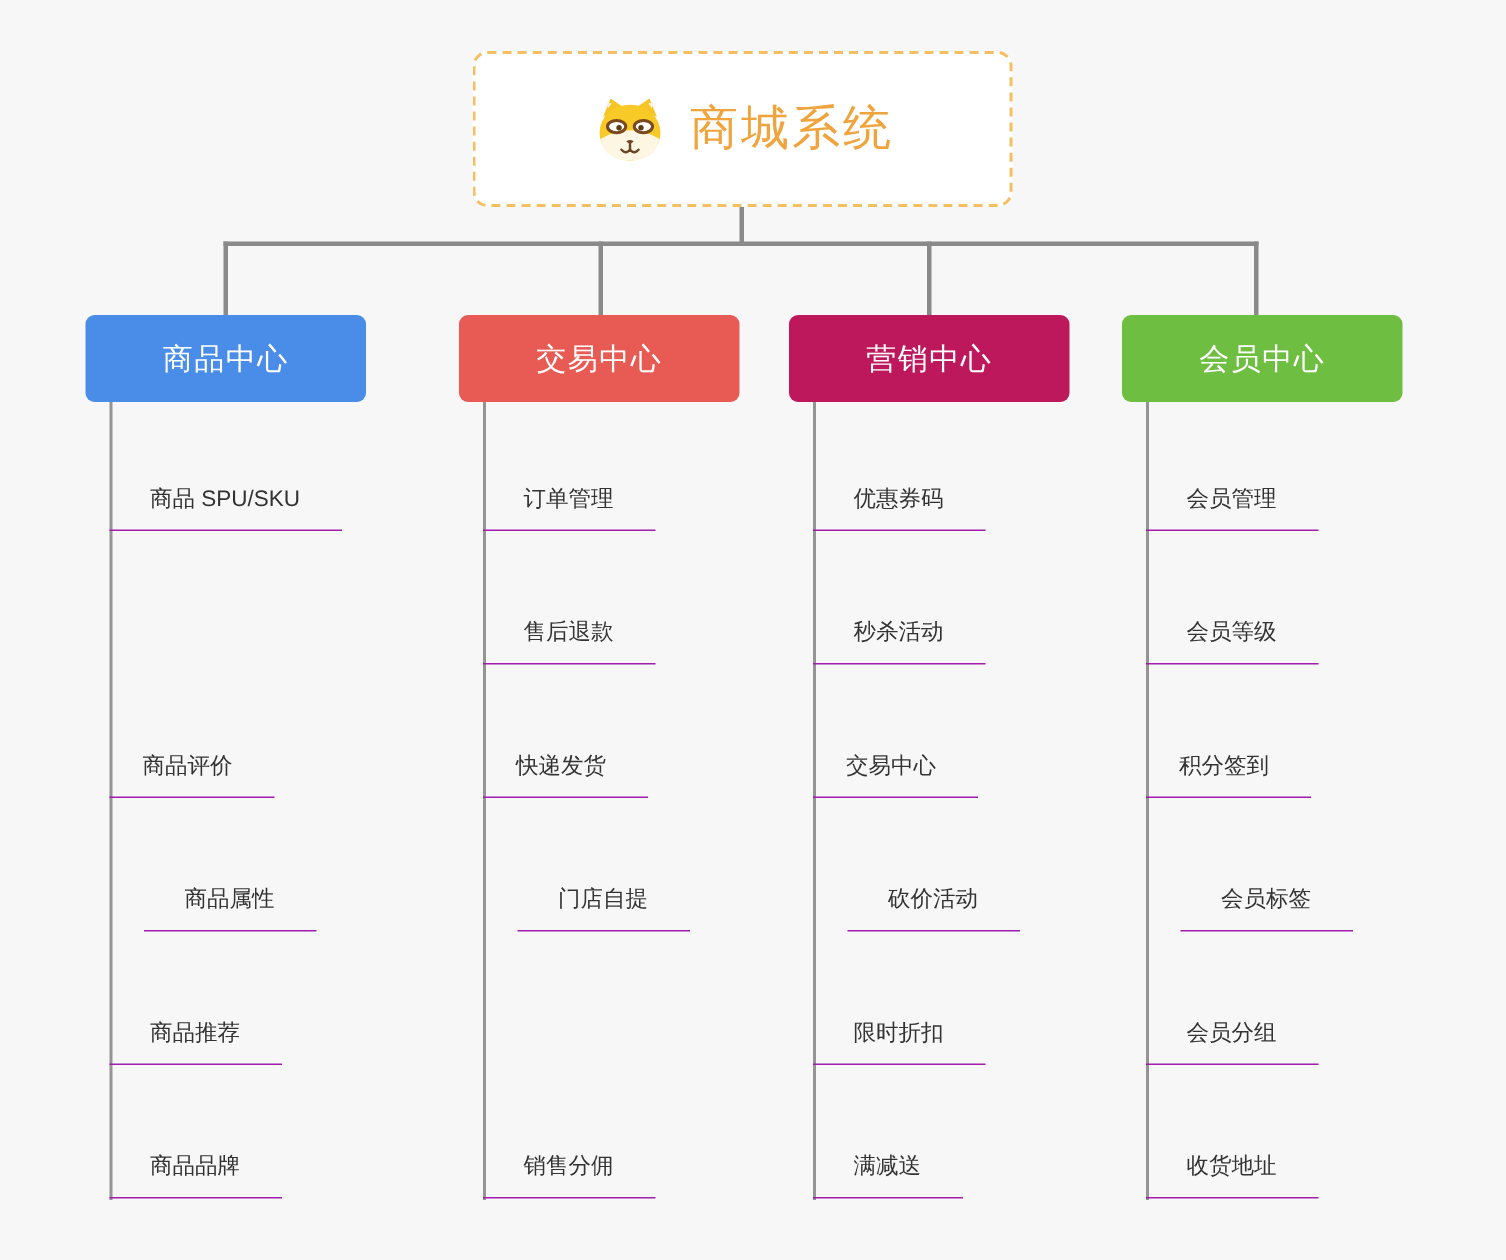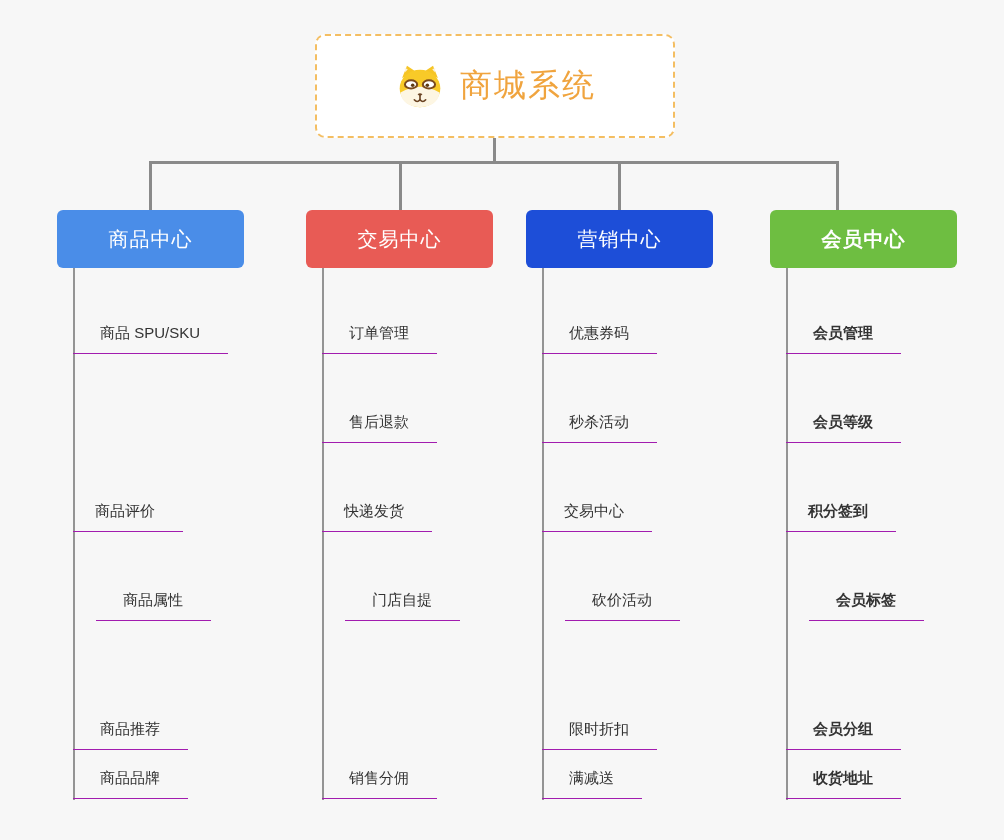--- a/index.html
+++ b/index.html
@@ -16,32 +16,32 @@
 
   
   .line{position:absolute;background:#8a8a8a;}
   .stem{left:493px;top:138px;width:3px;height:25px;}
   .bus{left:149px;top:161px;width:690px;height:3px;}
   .drop{top:161px;width:3px;height:49px;}
   .drop-1{left:149px;} .drop-2{left:399px;} .drop-3{left:618px;} .drop-4{left:836px;}
 
   
   .column{position:absolute;top:210px;width:187px;}
-  .col-1{left:57px;} .col-2{left:306px;} .col-3{left:526px;} .col-4{left:770px;font-weight:bold;}
+  .col-1{left:57px;} .col-2{left:306px;} .col-3{left:526px;} .col-4{left:748px;}
   .branch-header{
     height:58px;border-radius:6px;display:flex;align-items:center;justify-content:center;
     color:#ffffff;font-size:20px;letter-spacing:1px;white-space:nowrap;
   }
   .spine{position:absolute;left:16px;top:58px;width:2px;height:532px;background:#949494;}
   .item{
     position:absolute;left:16px;white-space:nowrap;
     font-size:15px;color:#333333;line-height:28px;
     padding:0 28px 6px 27px;border-bottom:1px solid #a21caf;
   }
-  .r0{top:109px;} .r1{top:198px;} .r2{top:287px;padding-left:22px;} .r3{top:376px;margin-left:23px;} .r4{top:465px;margin-top:40px;} .r5{top:554px;}
+  .r0{top:109px;} .r1{top:198px;} .r2{top:287px;padding-left:22px;} .r3{top:376px;margin-left:23px;} .r4{top:465px;} .r5{top:554px;}
 </style>
 </head>
 <body>
 
 <div class="canvas">
 
   <div class="root-node" style="border-color: rgb(244, 190, 98);">
     <span style="display:flex;">
       <svg width="52" height="46" viewBox="0 0 64 56" aria-hidden="true">
         <path d="M10 18 L16 3 L28 11 Z" fill="#f6c525"></path>
@@ -83,21 +83,21 @@
     <div class="branch-header" style="background-color: rgb(232, 91, 85);">交易中心</div>
     <div class="spine"></div>
     <div class="item r0">订单管理</div>
     <div class="item r1">售后退款</div>
     <div class="item r2">快递发货</div>
     <div class="item r3">门店自提</div>
     <div class="item r5">销售分佣</div>
   </div>
 
   <div class="column col-3">
-    <div class="branch-header" style="background-color: #1d4ed8;">营销中心</div>
+    <div class="branch-header" style="background-color: #be185d;">营销中心</div>
     <div class="spine"></div>
     <div class="item r0">优惠券码</div>
     <div class="item r1">秒杀活动</div>
     <div class="item r2">交易中心</div>
     <div class="item r3">砍价活动</div>
     <div class="item r4">限时折扣</div>
     <div class="item r5">满减送</div>
   </div>
 
   <div class="column col-4">

